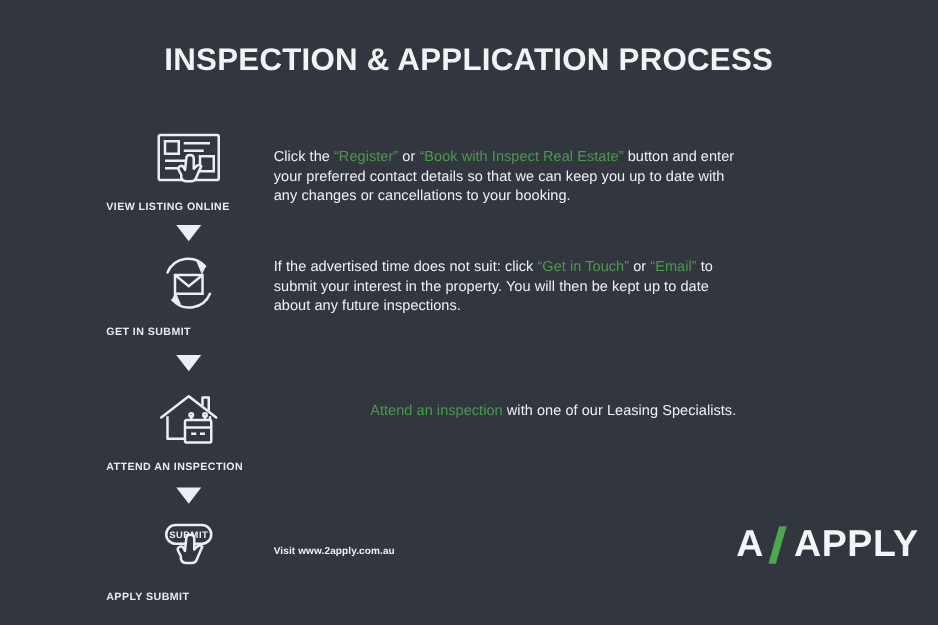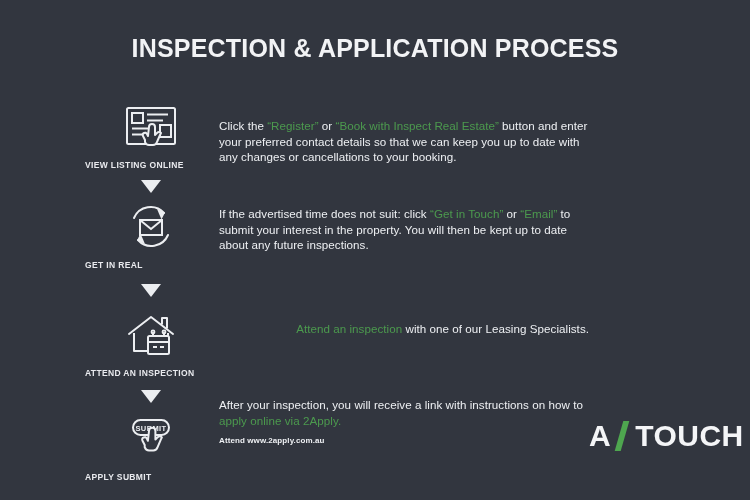--- a/index.html
+++ b/index.html
@@ -195,21 +195,21 @@
       <div class="icon-wrap">
         <svg width="48" height="46" viewBox="0 0 48 46">
           <path d="M7 14 A18 18 0 0 1 37 9" fill="none" stroke="#eceef1" stroke-width="2" stroke-linecap="round"></path>
           <path d="M41 31 A18 18 0 0 1 11 36" fill="none" stroke="#eceef1" stroke-width="2" stroke-linecap="round"></path>
           <path d="M30 5 L38 8.5 L34.5 15.5 Z" fill="#eceef1"></path>
           <path d="M18 40 L10 36.5 L13.5 29.5 Z" fill="#eceef1"></path>
           <rect x="13" y="16" width="22" height="15" fill="none" stroke="#eceef1" stroke-width="2"></rect>
           <path d="M13 16 L24 25 L35 16" fill="none" stroke="#eceef1" stroke-width="2"></path>
         </svg>
       </div>
-      <div class="step-label">GET IN REAL</div>
+      <div class="step-label">GET IN SUBMIT</div>
     </div>
 
     <div class="connector conn-2">
       <div class="tri"></div>
     </div>
 
     <div class="step step-3">
       <div class="icon-wrap">
         <svg width="54" height="46" viewBox="0 0 54 46">
           <path d="M5 21 L27 4 L49 21" fill="none" stroke="#eceef1" stroke-width="2" stroke-linejoin="round" stroke-linecap="round"></path>
@@ -251,25 +251,22 @@
   </div>
 
   <div class="bodytext t1">
     <span>Click the </span><span class="hl">“Register”</span><span> or </span><span class="hl">“Book with Inspect Real Estate”</span><span> button and enter your preferred contact details so that we can keep you up to date with any changes or cancellations to your booking.</span>
   </div>
 
   <div class="bodytext t3">
     <span class="hl">Attend an inspection</span><span> with one of our Leasing Specialists.</span>
   </div>
 
-  <div class="bodytext t4">
-    <span>After your inspection, you will receive a link with instructions on how to </span><span class="hl">apply online via 2Apply.</span>
-  </div>
-
-  <div class="visit">Attend www.2apply.com.au</div>
+
+  <div class="visit">Visit www.2apply.com.au</div>
 
   <div class="logo">
     <span class="logo-a">A</span>
     <span class="logo-slash"></span>
-    <span class="logo-real">TOUCH</span>
+    <span class="logo-real">APPLY</span>
   </div>
 
 </div>
 
 </body></html>

